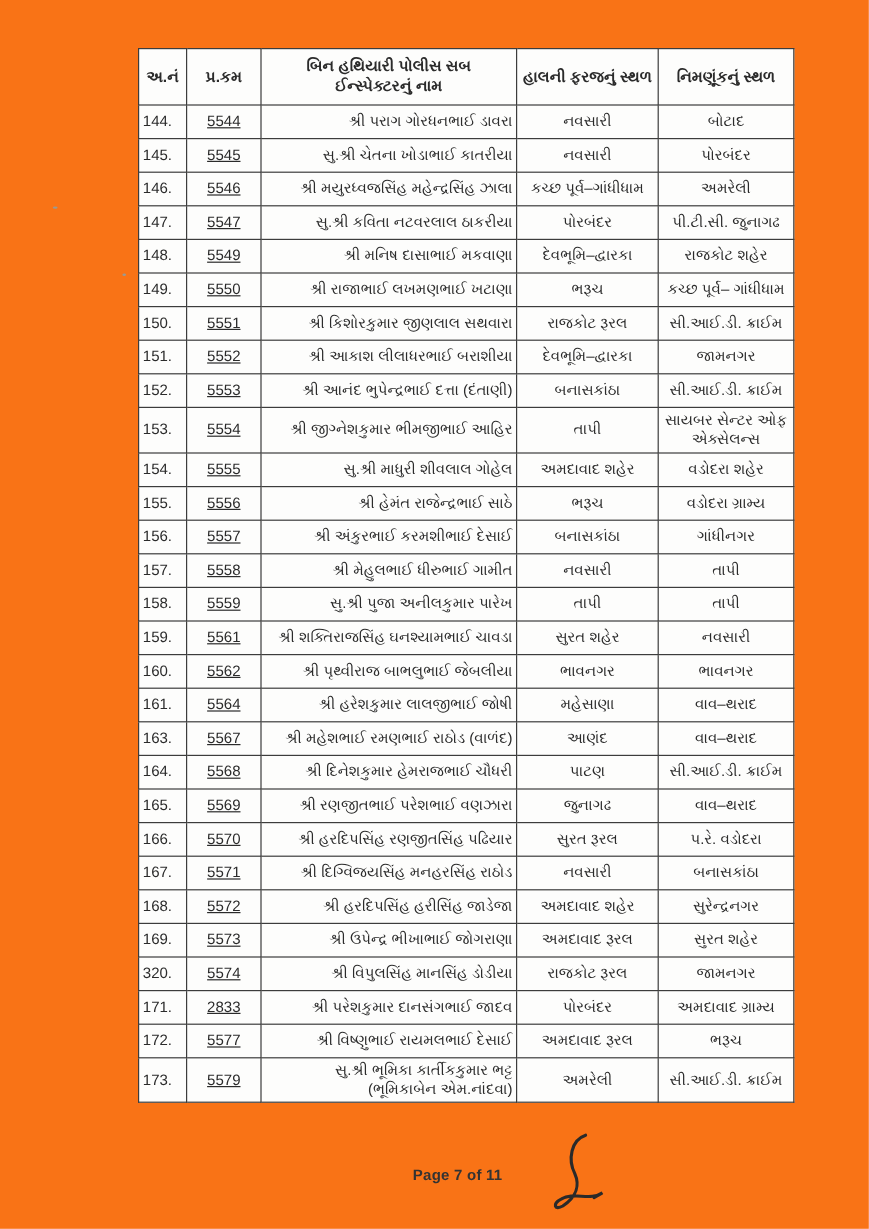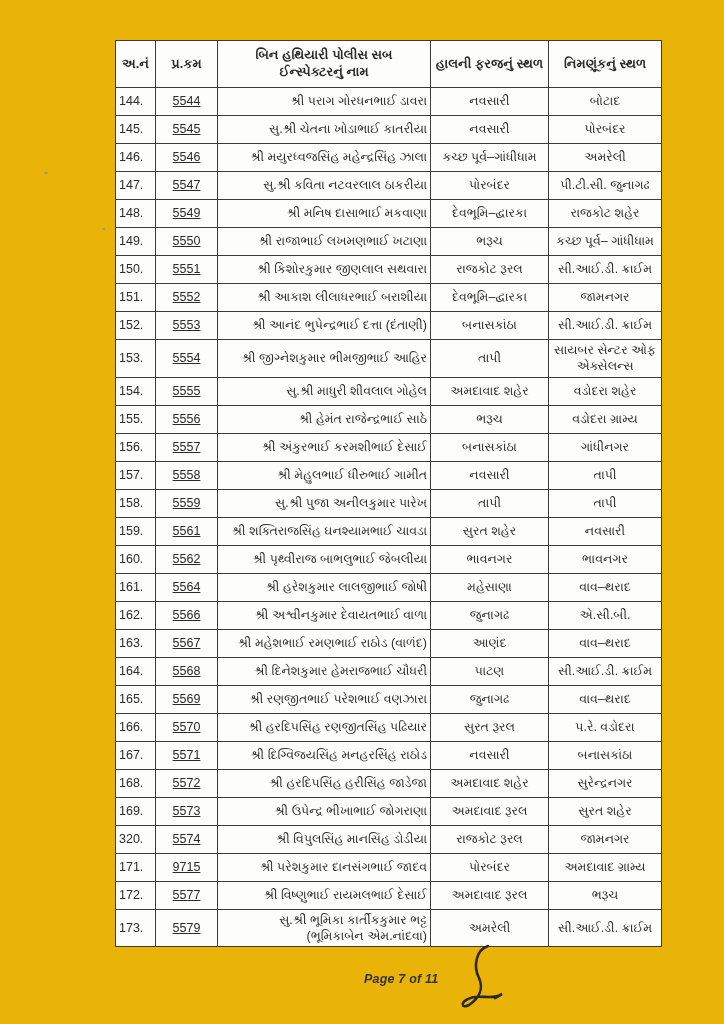--- a/index.html
+++ b/index.html
@@ -1,19 +1,19 @@
 <!DOCTYPE html>
 <html><head>
 <meta charset="utf-8">
 <style>
   html,body{margin:0;padding:0;}
   .page{
     position:relative;
     width:724px;height:1024px;
-    background:#eab308;
+    background:#f97316;
     font-family:"Liberation Sans", sans-serif;
     color:#2b2b2b;
     overflow:hidden;
   }
   table.roster{
     position:absolute;left:115px;top:40px;
     width:546px;
     border-collapse:collapse;
     table-layout:fixed;
     background:#fdfdfc;
@@ -37,24 +37,23 @@
   col.c1{width:40px;}
   col.c2{width:62px;}
   col.c3{width:213px;}
   col.c4{width:118px;}
   col.c5{width:113px;}
   td.c1{text-align:left;padding-left:5px;font-size:13px;margin-top:36px;}
   td.c2{text-align:center;font-size:13px;text-decoration:underline;}
   td.c3{text-align:right;padding-left:7px;}
   td.c4,td.c5{text-align:center;}
   .footer{
-    position:absolute;left:364px;top:972px;
+    position:absolute;left:344px;top:972px;
     font-size:12.5px;font-weight:bold;color:#333;
     letter-spacing:0.2px;
-    font-style:italic;
   }
   .signature{
     position:absolute;left:448px;top:942px;
   }
   .speck{position:absolute;background:#9a9a93;border-radius:50%;}
 </style>
 </head>
 <body>
 
 <div class="page">
@@ -197,27 +196,20 @@
           <td class="c5">ભાવનગર</td>
         </tr>
         <tr>
           <td class="c1">161.</td>
           <td class="c2">5564</td>
           <td class="c3">શ્રી હરેશકુમાર લાલજીભાઈ જોષી</td>
           <td class="c4">મહેસાણા</td>
           <td class="c5">વાવ–થરાદ</td>
         </tr>
         <tr>
-          <td class="c1">162.</td>
-          <td class="c2">5566</td>
-          <td class="c3">શ્રી અશ્વીનકુમાર દેવાયતભાઈ વાળા</td>
-          <td class="c4">જુનાગઢ</td>
-          <td class="c5">એ.સી.બી.</td>
-        </tr>
-        <tr>
           <td class="c1">163.</td>
           <td class="c2">5567</td>
           <td class="c3">શ્રી મહેશભાઈ રમણભાઈ રાઠોડ (વાળંદ)</td>
           <td class="c4">આણંદ</td>
           <td class="c5">વાવ–થરાદ</td>
         </tr>
         <tr>
           <td class="c1">164.</td>
           <td class="c2">5568</td>
           <td class="c3">શ્રી દિનેશકુમાર હેમરાજભાઈ ચૌધરી</td>
@@ -261,21 +253,21 @@
         </tr>
         <tr>
           <td class="c1">320.</td>
           <td class="c2">5574</td>
           <td class="c3">શ્રી વિપુલસિંહ માનસિંહ ડોડીયા</td>
           <td class="c4">રાજકોટ રૂરલ</td>
           <td class="c5">જામનગર</td>
         </tr>
         <tr>
           <td class="c1">171.</td>
-          <td class="c2">9715</td>
+          <td class="c2">2833</td>
           <td class="c3">શ્રી પરેશકુમાર દાનસંગભાઈ જાદવ</td>
           <td class="c4">પોરબંદર</td>
           <td class="c5">અમદાવાદ ગ્રામ્ય</td>
         </tr>
         <tr>
           <td class="c1">172.</td>
           <td class="c2">5577</td>
           <td class="c3">શ્રી વિષ્ણુભાઈ રાયમલભાઈ દેસાઈ</td>
           <td class="c4">અમદાવાદ રૂરલ</td>
           <td class="c5">ભરૂચ</td>

